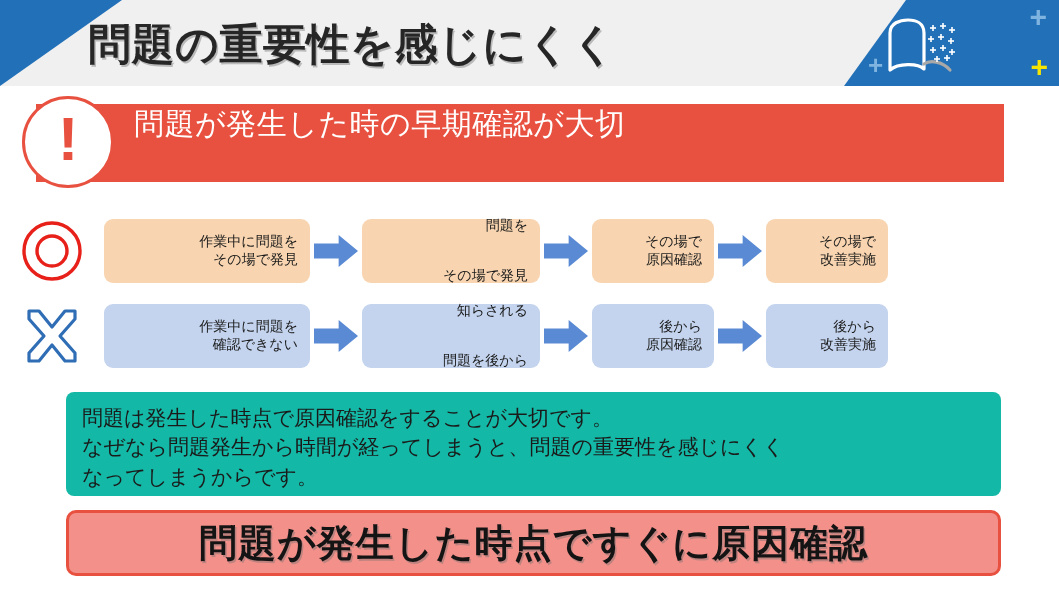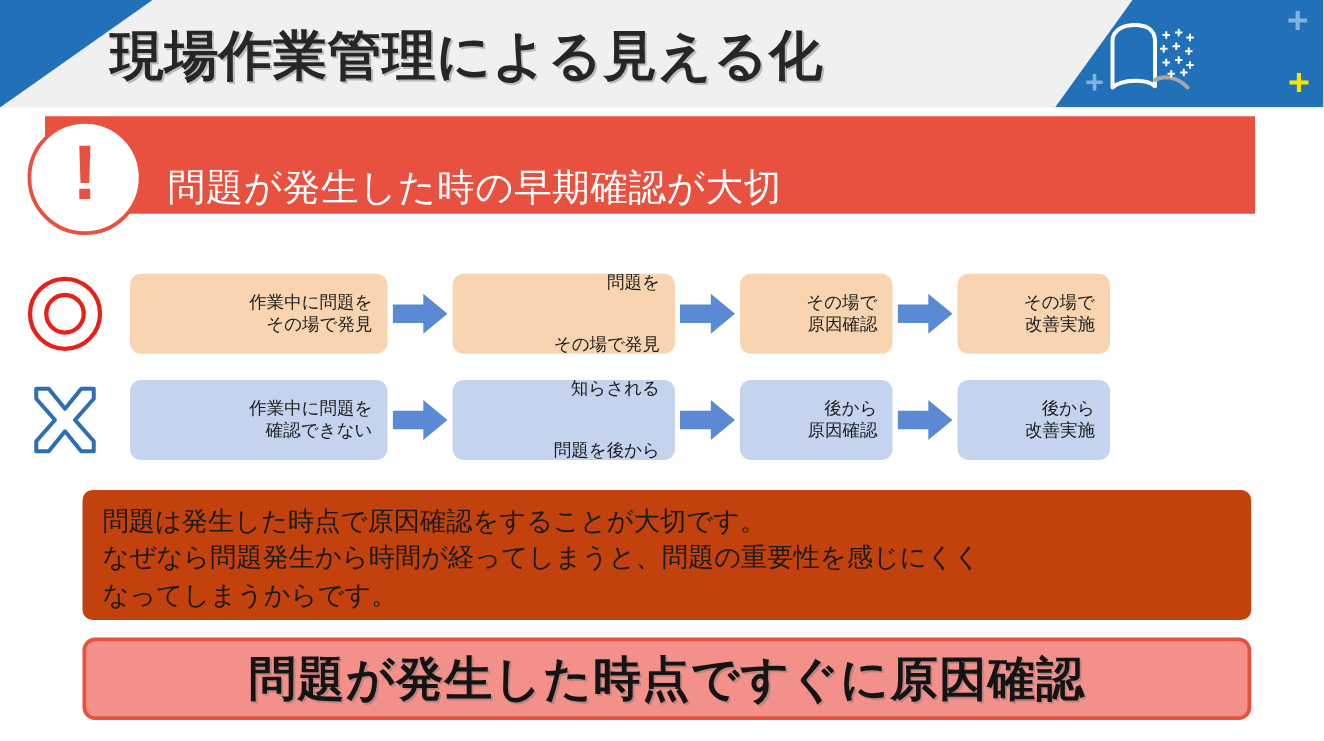--- a/index.html
+++ b/index.html
@@ -81,26 +81,26 @@
     right: 11px;
     bottom: 4px;
     font-size: 30px;
     color: #F5E500;
   }
 
   
   .alert-banner {
     position: absolute;
     left: 36px;
-    top: 93px;
+    top: 104px;
     width: 968px;
     height: 78px;
     background: #E8503F;
     display: flex;
-    align-items: flex-end;
+    align-items: flex-start;
   }
   .alert-text {
     margin-left: 98px;
     font-size: 30px;
     color: #ffffff;
     letter-spacing: 0.5px;
     white-space: nowrap;
   }
   .alert-icon {
     position: absolute;
@@ -177,21 +177,21 @@
     clip-path: polygon(0 28%, 56% 28%, 56% 3%, 100% 50%, 56% 97%, 56% 72%, 0 72%);
   }
 
   
   .note-box {
     position: absolute;
     left: 66px;
     top: 392px;
     width: 935px;
     height: 104px;
-    background: #c2410c;
+    background: #14b8a6;
     border-radius: 8px;
     box-sizing: border-box;
     padding: 11px 16px;
     font-size: 21px;
     line-height: 1.40;
     color: #1A1A1A;
   }
   .note-line { white-space: nowrap; }
 
   
@@ -271,21 +271,21 @@
           <rect x="0" y="2.2" width="6" height="1.6"></rect>
             <rect x="2.2" y="0" width="1.6" height="6"></rect>
         </g>
       </g>
     </svg>
     <span class="plus plus-sm">+</span>
     <span class="plus plus-lg">+</span>
     <span class="plus plus-yellow">+</span>
   </div>
 
-  <div class="header-title">現場作業管理による見える化</div>
+  <div class="header-title">問題の重要性を感じにくく</div>
 </div>
 
 <div class="alert-banner">
   <div class="alert-text">問題が発生した時の早期確認が大切</div>
 </div>
 <div class="alert-icon">
   <span>!</span>
 </div>
 
 <div class="flow-row row1">

